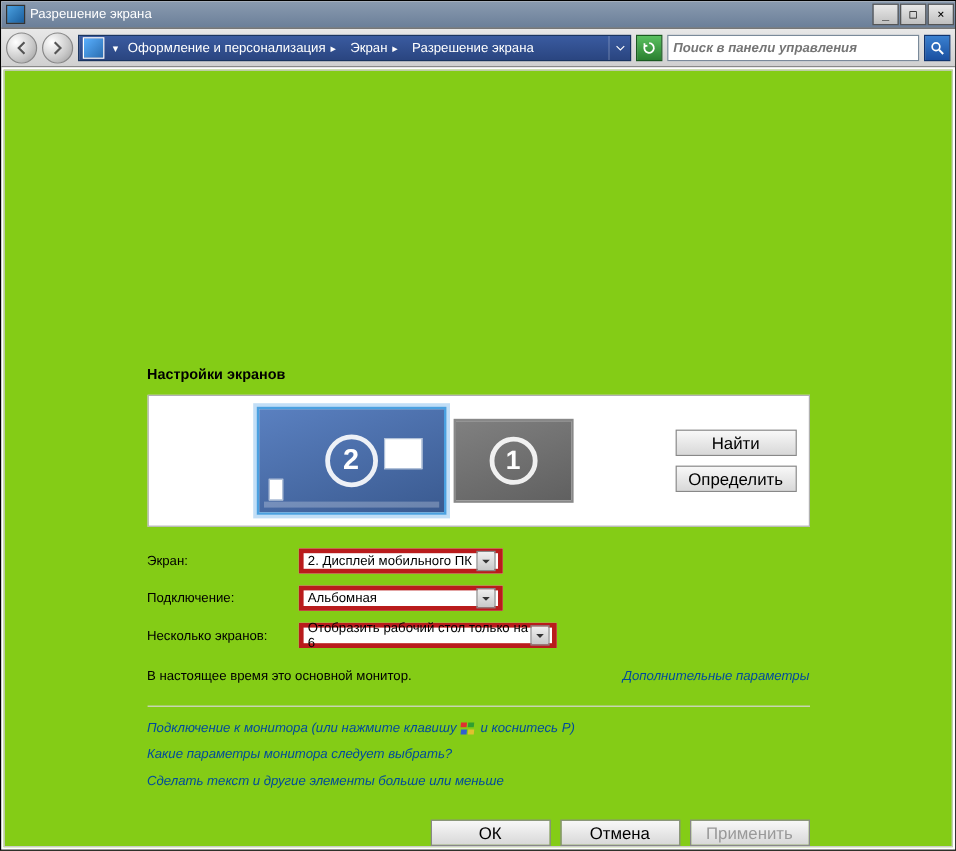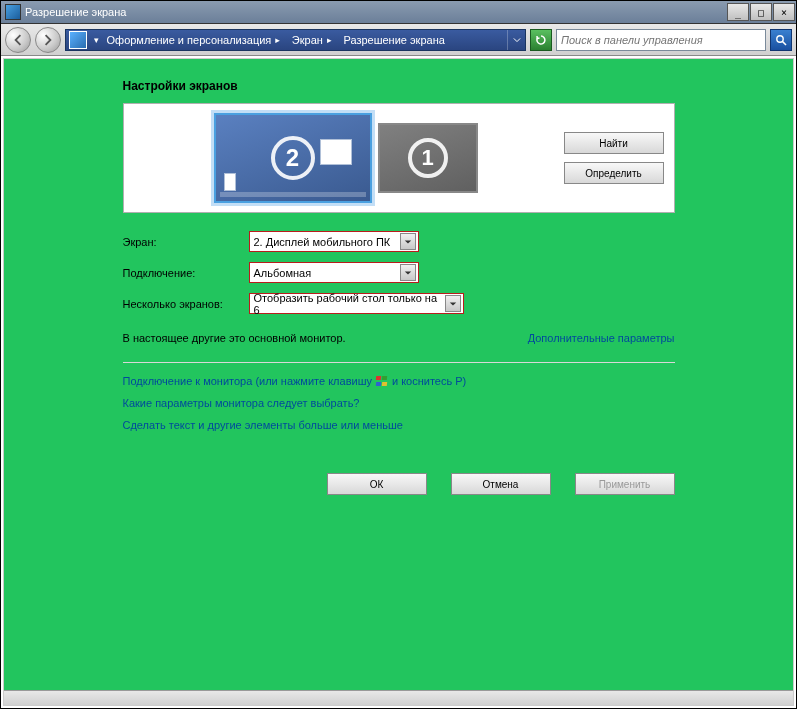--- a/index.html
+++ b/index.html
@@ -132,40 +132,42 @@
   }
   .searchbox input {
     flex: 1;
     border: none;
     outline: none;
     font-size: 11px;
     font-style: italic;
     color: #888;
     padding: 0 4px;
     background: transparent;
+    font-weight: bold;
   }
   .search-go {
     width: 22px; height: 22px;
     background: linear-gradient(to bottom, #3a80d0, #1a50a0);
     border: 1px solid #103570;
     display: flex;
     align-items: center;
     justify-content: center;
     cursor: pointer;
   }
   .search-go svg { width: 12px; height: 12px; fill: #fff; }
   
   .content-outer {
     flex: 1;
-    background: #22c55e;
-    display: flex;
-    flex-direction: column;
+    background: #84cc16;
+    display: flex;
+    flex-direction: row;
     border: 1px solid #ccc;
     margin: 2px;
     overflow: hidden;
+    align-items: flex-end;
   }
   .content {
     width: 552px;
     margin: 20px auto 0 auto;
   }
   .heading {
     font-size: 12px;
     font-weight: bold;
     margin-bottom: 10px;
     color: #000;
@@ -228,42 +230,42 @@
   .monitors-side {
     display: flex;
     flex-direction: column;
     gap: 8px;
   }
   .std-btn {
     min-width: 100px;
     height: 22px;
     background: linear-gradient(to bottom, #f8f8f8, #d8d8d8);
     border: 1px solid #888;
-    font-size: 10px;
+    font-size: 14px;
     cursor: pointer;
     padding: 0 10px;
   }
   .std-btn:disabled { color: #999; cursor: default; }
   
   .form {
     margin-top: 18px;
   }
   .form-row {
     display: flex;
     align-items: center;
     margin-bottom: 10px;
   }
   .form-label {
     width: 126px;
     font-size: 11px;
   }
   .form-select {
     height: 21px;
     background: #fff;
-    border: 1px solid #b91c1c;
+    border: 4px solid #b91c1c;
     font-size: 11px;
     display: flex;
     align-items: center;
     padding: 0 2px 0 4px;
     cursor: pointer;
     position: relative;
   }
   .form-select .sel-arrow {
     width: 16px;
     height: 17px;
@@ -285,20 +287,21 @@
   .sep {
     border-top: 1px solid #d8d8d8;
     margin: 8px 0 12px 0;
   }
   .link {
     color: #004a9c;
     font-size: 11px;
     cursor: pointer;
     display: inline-block;
     margin-bottom: 10px;
+    font-style: italic;
   }
   .link-row {
     display: flex;
     align-items: center;
     flex-wrap: wrap;
     gap: 4px;
     margin-bottom: 10px;
   }
   .link-row .link { margin-bottom: 0; }
   .win-flag {
@@ -311,22 +314,22 @@
     width: 5px; height: 4px;
     transform: skewX(-6deg);
   }
   .wf1 { top: 0; left: 0; background: #e03030; }
   .wf2 { top: 0; left: 6px; background: #30a030; }
   .wf3 { top: 6px; left: 0; background: #3060d0; }
   .wf4 { top: 6px; left: 6px; background: #e0c030; }
   .footer-buttons {
     display: flex;
     justify-content: flex-end;
-    gap: 24px;
-    margin-top: 32px;
+    gap: 8px;
+    margin-top: 16px;
   }
   .statusbar {
     height: 15px;
     background: linear-gradient(to bottom, #e8e8e8, #d0d0d0);
     border-top: 1px solid #999;
     margin-top: auto;
   }
 </style>
 </head>
 <body>
@@ -455,21 +458,21 @@
           <div class="sel-arrow">
               <svg viewBox="0 0 10 10">
                 <path d="M1 3 L5 7 L9 3" fill="#333"></path>
               </svg>
             </div>
         </div>
       </div>
     </div>
 
     <div class="status-row">
-      <span>В настоящее другие это основной монитор.</span>
+      <span>В настоящее время это основной монитор.</span>
       <span class="link">Дополнительные параметры</span>
     </div>
     <div class="sep"></div>
 
     <div class="link-row">
       <span class="link">Подключение к монитора (или нажмите клавишу</span>
       <span class="win-flag">
         <span class="wf1"></span>
           <span class="wf2"></span>
           <span class="wf3"></span>

